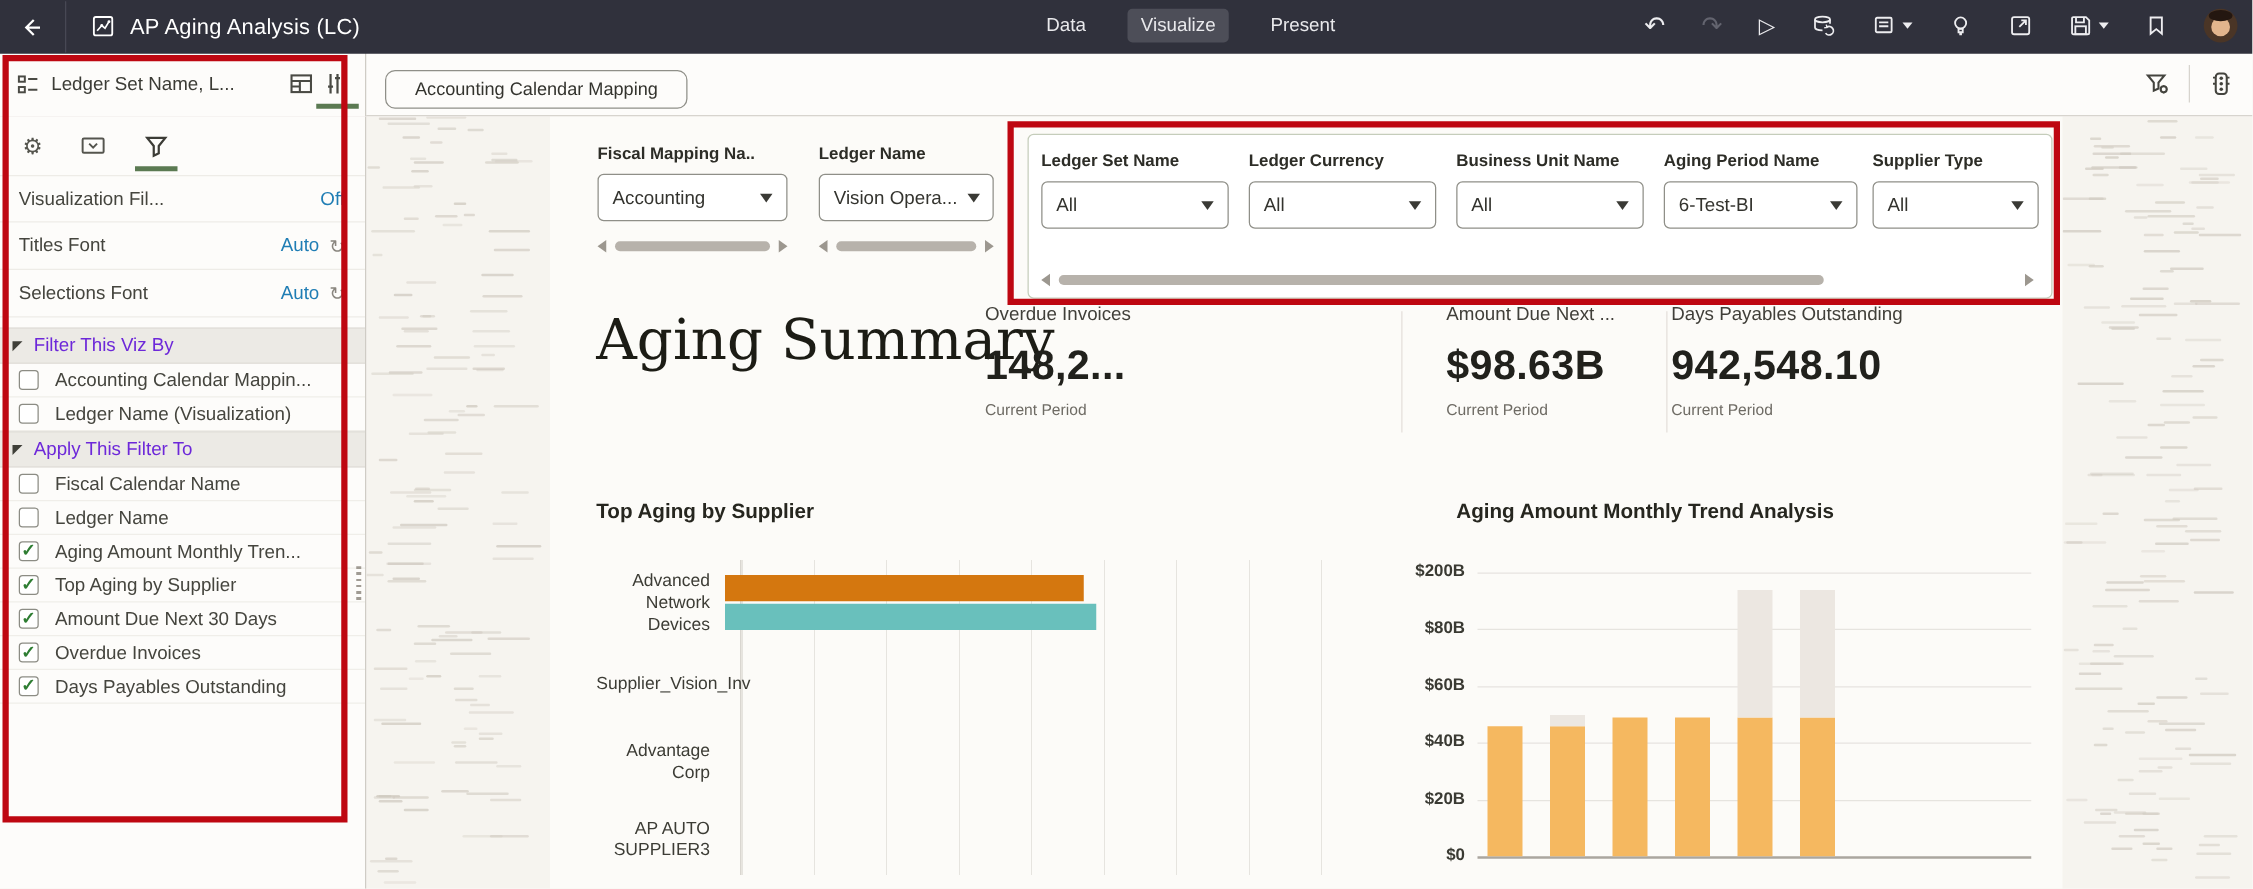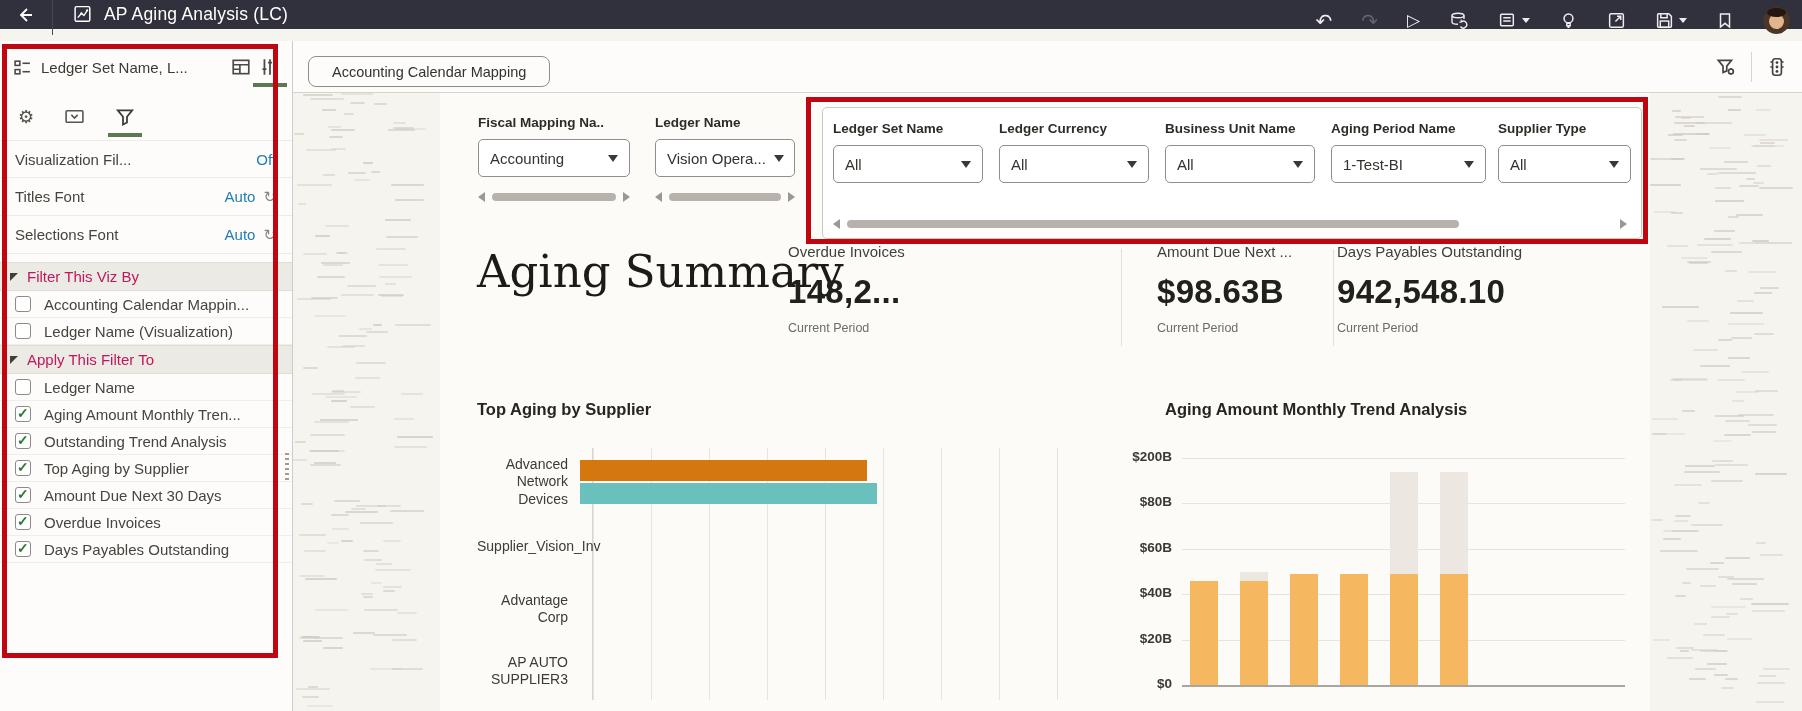--- a/index.html
+++ b/index.html
@@ -1,20 +1,20 @@
 <!DOCTYPE html>
 <html><head>
 <meta charset="utf-8">
 <style>
   *{box-sizing:border-box;margin:0;padding:0}
   html,body{width:1802px;height:711px;overflow:hidden}
   body{position:relative;font-family:"Liberation Sans",sans-serif;background:#f6f4ef}
 
   
-  .hdr{position:absolute;left:0;top:0;width:1802px;height:29px;background:#30313c;display:flex;align-items:center;color:#fff;z-index:5}
+  .hdr{position:absolute;left:0;top:0;width:1802px;height:43px;background:#30313c;display:flex;align-items:center;color:#fff;z-index:5}
   .hdr-back{width:52px;height:41px;display:flex;align-items:center;justify-content:center;cursor:pointer}
   .hdr-vdiv{width:1px;height:41px;background:#474854}
   .wb-icon{margin:0 10px 0 20px;display:flex}
   .hdr-title{font-size:17.5px;letter-spacing:.2px;color:#fff;white-space:nowrap}
   .hdr-tabs{position:absolute;left:826px;top:0;height:41px;display:flex;align-items:center;gap:22px}
   .htab{font-size:15px;color:#e9e9ec;padding:5px 11px;border-radius:4px;cursor:pointer}
   .htab.active{background:#4d4e58}
   .hdr-actions{position:absolute;right:12px;top:0;height:41px;display:flex;align-items:center;gap:29px}
   .hicon{display:flex;align-items:center;gap:5px;cursor:pointer}
   .glyph{font-size:20px;line-height:1;color:#ededf0}
@@ -39,21 +39,21 @@
   .sb-tabs{height:47px;display:flex;align-items:center;gap:30px;padding-left:18px}
   .prow{height:38px;display:flex;align-items:center;justify-content:space-between;padding:0 16px 0 15px;border-bottom:1px solid #eeece7;font-size:15px}
   .prow:first-child{border-top:1px solid #eeece7}
   .plab{color:#45453e}
   .pright{display:flex;align-items:center;gap:8px}
   .pval{color:#1f7db4;cursor:pointer}
   .rficon{color:#8a867f;font-size:15px;cursor:pointer}
   #sections{margin-top:8px}
   .sechead{height:29px;background:#eceae5;border-top:1px solid #e0ddd7;border-bottom:1px solid #e0ddd7;display:flex;align-items:center;gap:9px;padding-left:10px;cursor:pointer}
   .tri{width:0;height:0;border-top:8px solid #3f3f38;border-right:8px solid transparent}
-  .sectitle{font-size:15px;color:#be185d}
+  .sectitle{font-size:15px;color:#6d28d9}
   .chkrow{height:27px;display:flex;align-items:center;gap:13px;padding-left:15px;border-bottom:1px solid #f0eee9;cursor:pointer}
   .cb{width:16px;height:16px;border:1.5px solid #8c8c84;border-radius:3px;background:#fff;flex:none;position:relative}
   .cb.checked::after{content:"✓";position:absolute;left:1px;top:-2px;font-size:14px;font-weight:bold;color:#2e7d32}
   .chklab{font-size:15px;color:#45453e;white-space:nowrap;overflow:hidden}
   .drag-dots{position:absolute;right:3px;top:360px;width:4px;height:27px;background:repeating-linear-gradient(#a09b93 0 2px,transparent 2px 5px)}
 
   
   .tex{position:absolute;top:93px;height:618px;overflow:hidden}
   #tex-left{left:293px;width:147px}
   #tex-right{left:1650px;width:152px}
@@ -124,20 +124,25 @@
   <div class="hdr-vdiv"></div>
   <span class="wb-icon">
     <svg width="21" height="21" viewBox="0 0 20 20">
         <rect x="2" y="2.5" width="14" height="14" rx="1.5" stroke="#fff" stroke-width="1.4" fill="none"></rect>
         <path d="M4.5 13 L8 9 L10.5 11 L13.5 6" stroke="#fff" stroke-width="1.3" fill="none"></path>
         <circle cx="8" cy="9" r="1.1" fill="#fff"></circle>
         <circle cx="13.5" cy="6" r="1.1" fill="#fff"></circle>
       </svg>
   </span>
   <span class="hdr-title">AP Aging Analysis (LC)</span>
+  <div class="hdr-tabs" id="hdr-tabs">
+      <span class="htab">Data</span>
+      <span class="htab active">Visualize</span>
+      <span class="htab">Present</span>
+    </div>
   <div class="hdr-actions">
     <span class="hicon">
         <span class="glyph">↶</span>
       </span>
     <span class="hicon">
         <span class="glyph dim">↷</span>
       </span>
     <span class="hicon">
         <span class="glyph" style="font-size:17px">▷</span>
       </span>
@@ -303,29 +308,29 @@
       <div class="chkrow">
         <span class="cb"></span>
         <span class="chklab">Ledger Name (Visualization)</span>
       </div>
       <div class="sechead">
         <span class="tri"></span>
         <span class="sectitle">Apply This Filter To</span>
       </div>
       <div class="chkrow">
         <span class="cb"></span>
+        <span class="chklab">Fiscal Calendar Name</span>
+      </div>
+      <div class="chkrow">
+        <span class="cb"></span>
         <span class="chklab">Ledger Name</span>
       </div>
       <div class="chkrow">
         <span class="cb checked"></span>
         <span class="chklab">Aging Amount Monthly Tren...</span>
-      </div>
-      <div class="chkrow">
-        <span class="cb checked"></span>
-        <span class="chklab">Outstanding Trend Analysis</span>
       </div>
       <div class="chkrow">
         <span class="cb checked"></span>
         <span class="chklab">Top Aging by Supplier</span>
       </div>
       <div class="chkrow">
         <span class="cb checked"></span>
         <span class="chklab">Amount Due Next 30 Days</span>
       </div>
       <div class="chkrow">
@@ -645,21 +650,21 @@
       <div class="ddblock" style="width: 150px; left: 342px;">
         <div class="ddlab">Business Unit Name</div>
         <div class="ddbox">
           <span class="ddval">All</span>
           <span class="caret"></span>
         </div>
       </div>
       <div class="ddblock" style="width: 155px; left: 508px;">
         <div class="ddlab">Aging Period Name</div>
         <div class="ddbox">
-          <span class="ddval">1-Test-BI</span>
+          <span class="ddval">6-Test-BI</span>
           <span class="caret"></span>
         </div>
       </div>
       <div class="ddblock" style="width: 133px; left: 675px;">
         <div class="ddlab">Supplier Type</div>
         <div class="ddbox">
           <span class="ddval">All</span>
           <span class="caret"></span>
         </div>
       </div>

